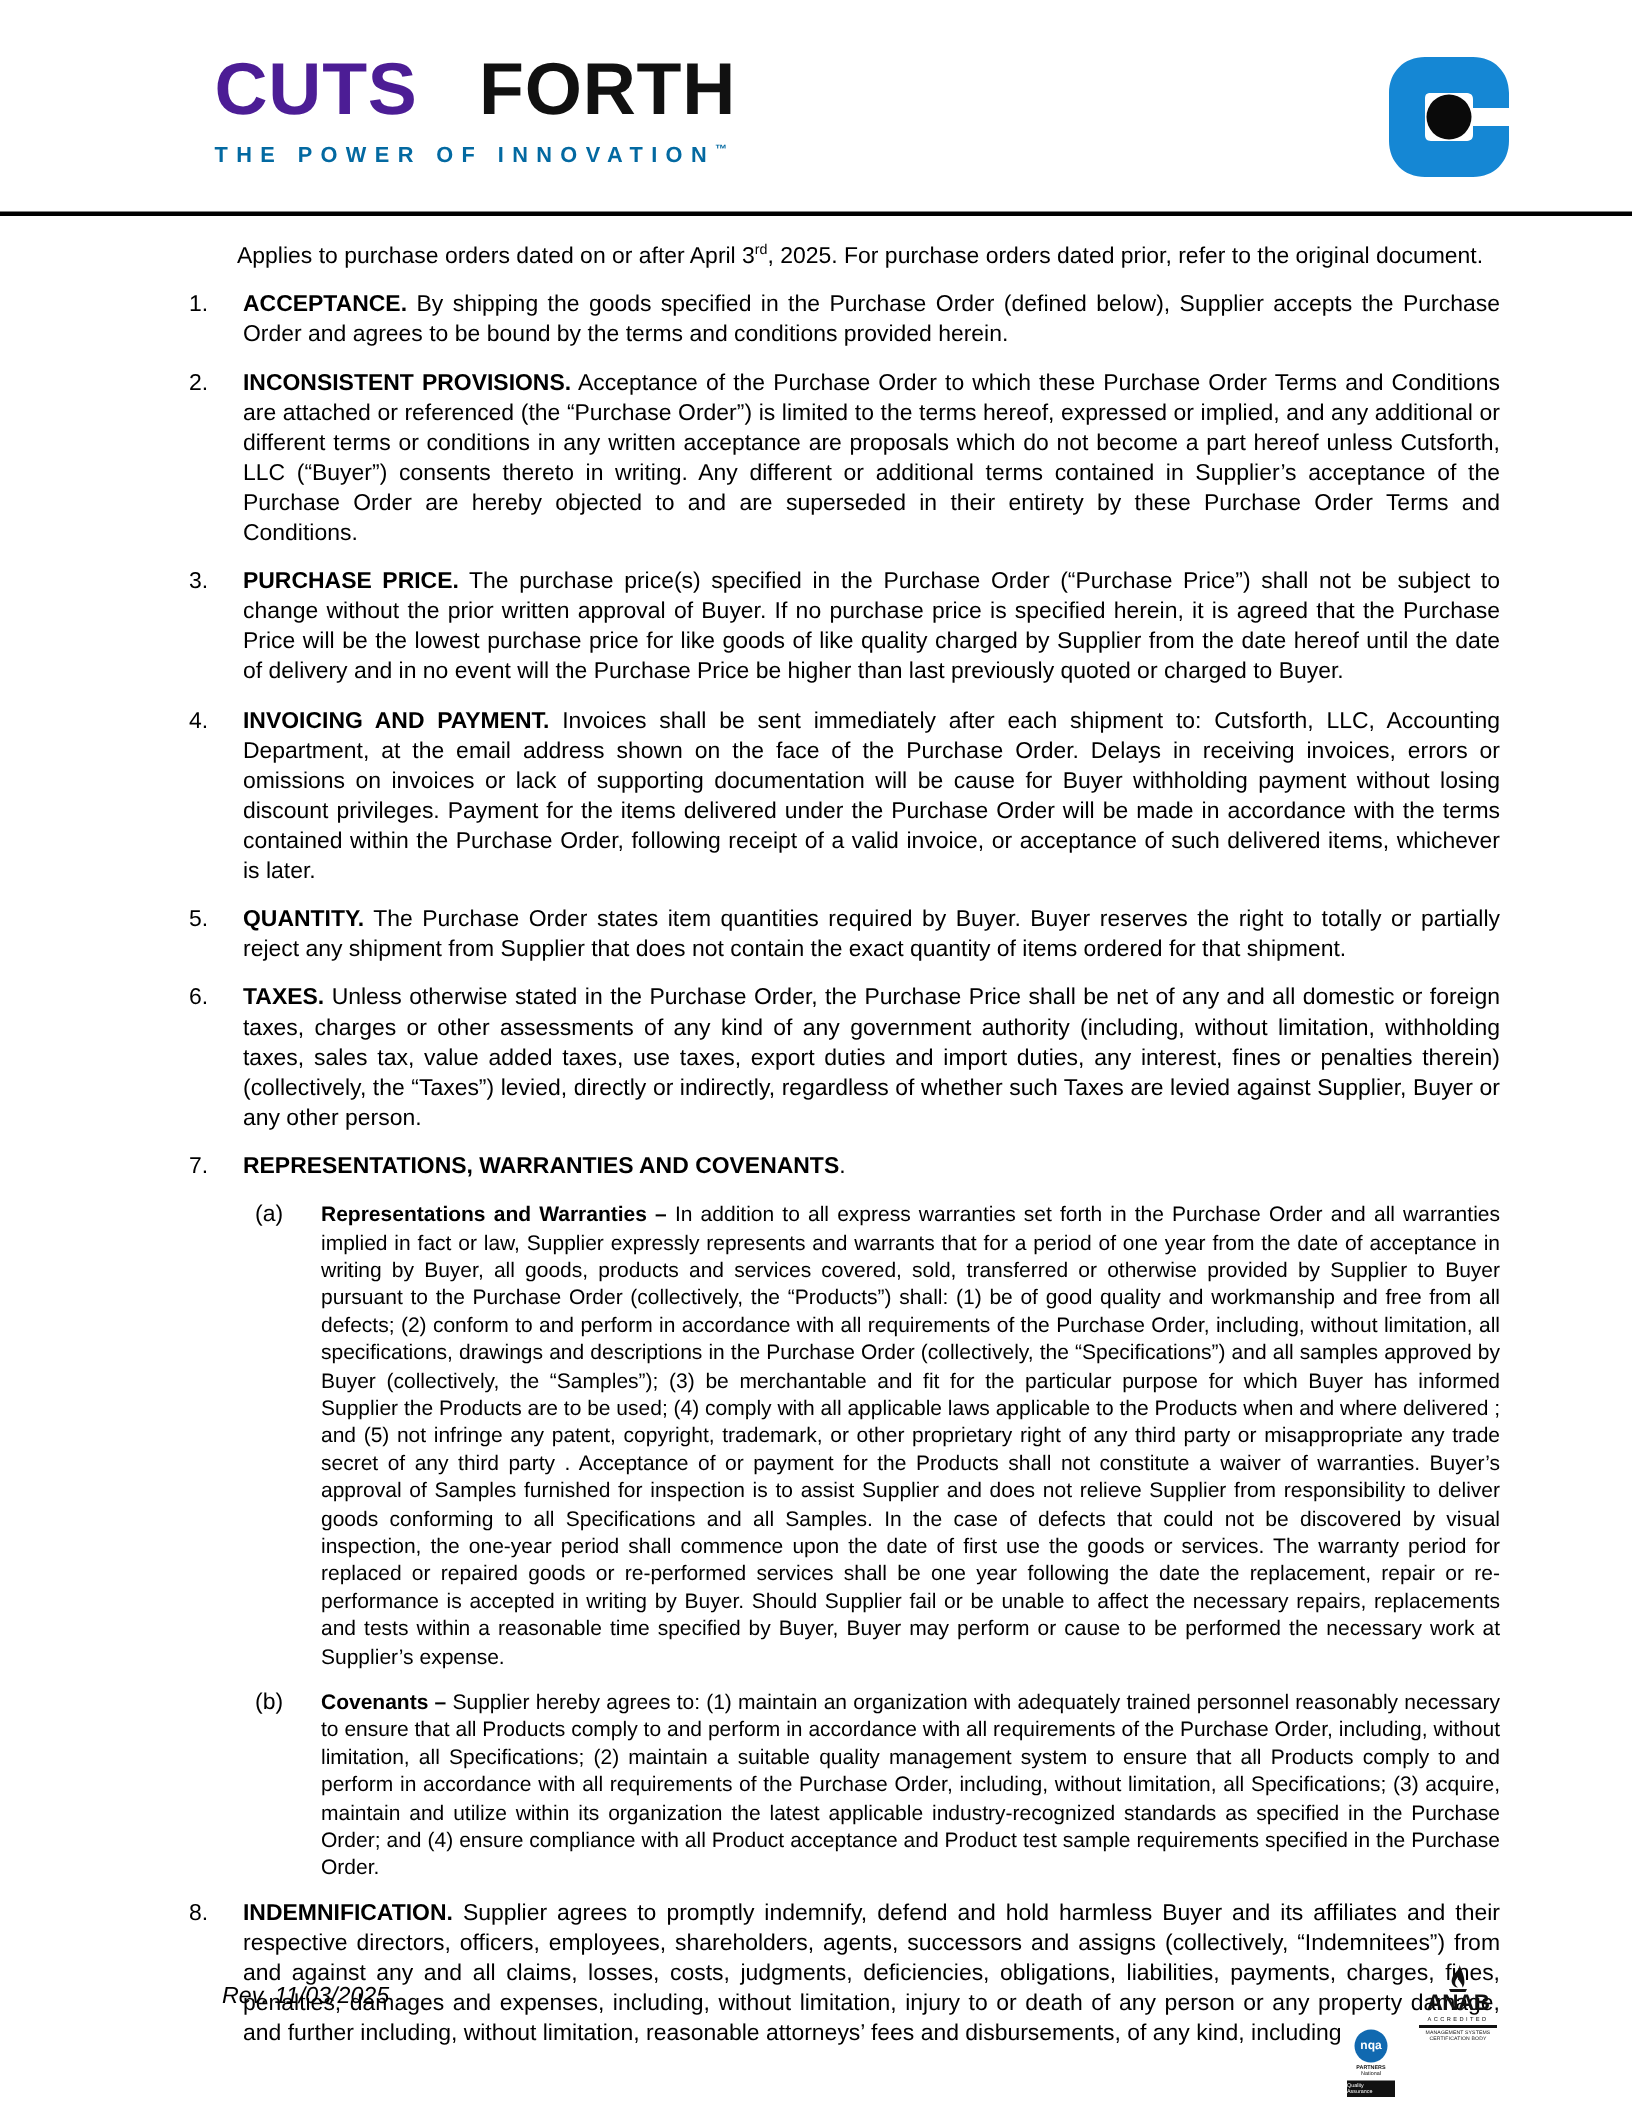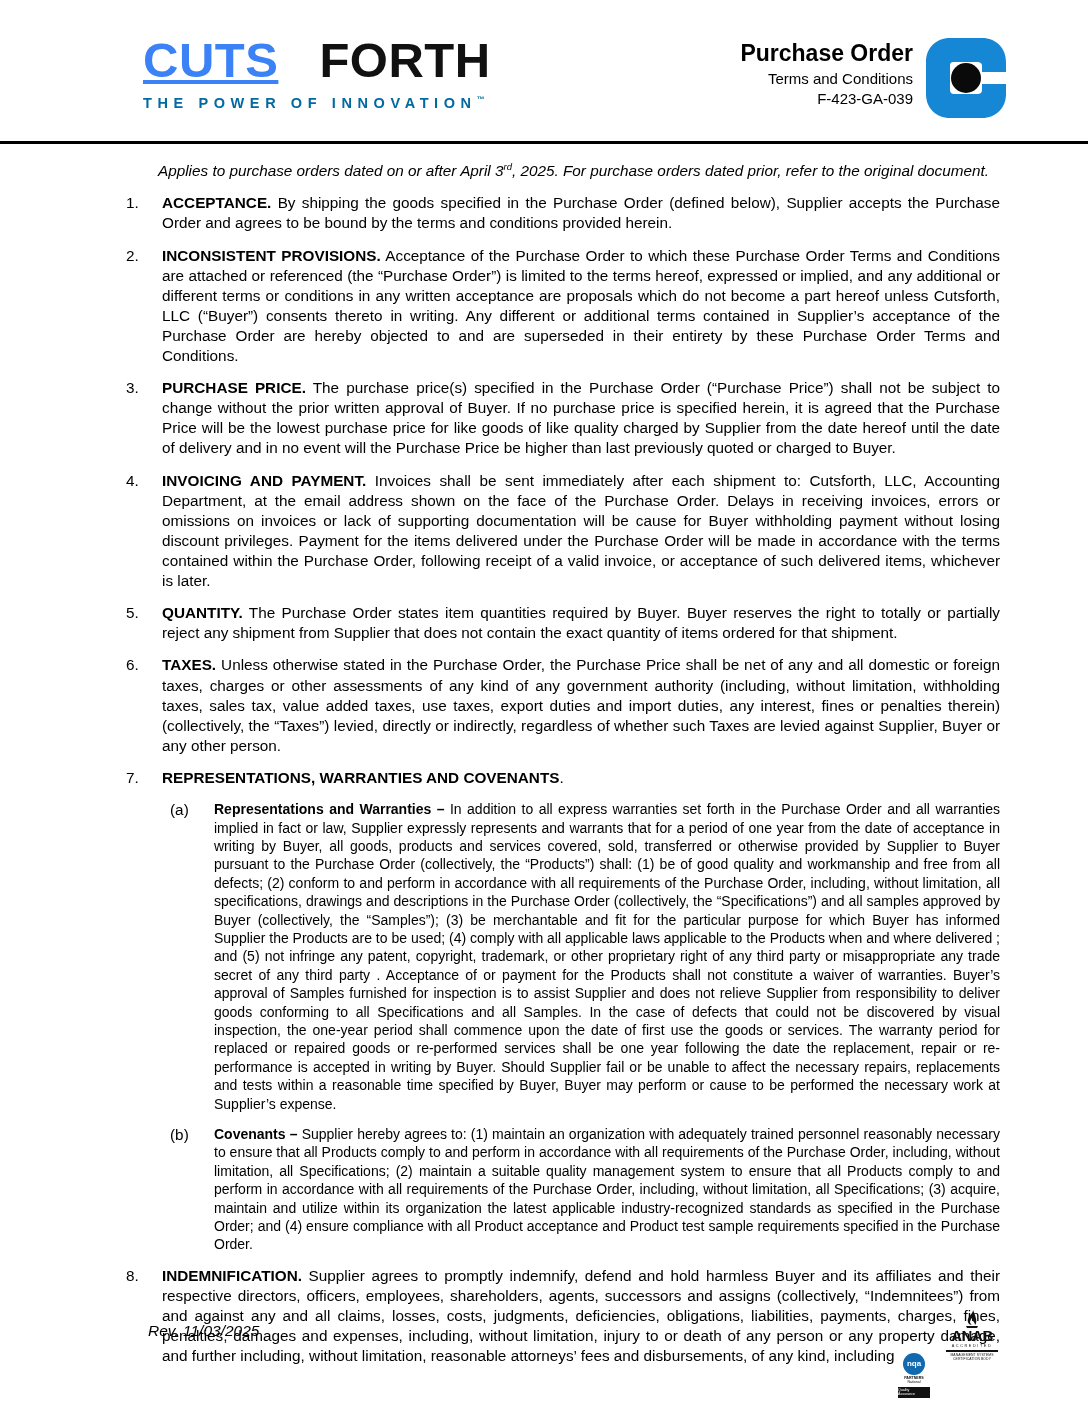--- a/index.html
+++ b/index.html
@@ -49,21 +49,21 @@
     width: 380px;
   }
   .wordmark {
     font-family: "Liberation Sans", sans-serif;
     font-weight: bold;
     font-size: 49px;
     letter-spacing: 0.5px;
     line-height: 1;
     white-space: nowrap;
   }
-  .wordmark .cuts { color: #3b82f6; text-decoration: underline; }
+  .wordmark .cuts { color: #4c1d95; }
   .wordmark .forth { color: #111111; margin-left: 41px; }
   .tagline {
     margin-top: 10px;
     font-size: 14.5px;
     font-weight: bold;
     letter-spacing: 5.6px;
     color: #0369a1;
     white-space: nowrap;
   }
   .tagline .tm {
@@ -109,21 +109,20 @@
   .logo-mark svg { display: block; }
 
   
   .content {
     position: relative;
     padding: 0 88px 0 120px;
     box-sizing: border-box;
     width: 1088px;
   }
   .intro {
-    font-style: italic;
     font-size: 15.3px;
     line-height: 1.32;
     text-align: justify;
     margin: 18px 0 0 38px;
     padding-right: 2px;
   }
   .intro sup { font-size: 9.5px; vertical-align: super; }
 
   ol.clauses {
     list-style: none;
@@ -297,25 +296,20 @@
 
     <div class="brand-block">
       <div class="wordmark">
         <span class="cuts">CUTS</span><span class="forth">FORTH</span>
       </div>
       <div class="tagline">
         <span>THE POWER OF INNOVATION</span><span class="tm">™</span>
       </div>
     </div>
 
-    <div class="doc-title-block">
-      <div class="doc-title">Purchase Order</div>
-      <div class="doc-sub">Terms and Conditions</div>
-      <div class="doc-code">F-423-GA-039</div>
-    </div>
 
     <div class="logo-mark">
       <svg width="92" height="92" viewBox="0 0 92 92" aria-hidden="true">
         <path d="M62 6 H30 C16 6 6 16 6 30 V62 C6 76 16 86 30 86 H62 C76 86 86 76 86 62 V52 H62 V58 C62 61 60 62 57 62 H34 C31 62 30 60 30 58 V34 C30 31 31 30 34 30 H57 C60 30 62 31 62 34 V40 H86 V30 C86 16 76 6 62 6 Z" fill="#1587D4"></path>
         <circle cx="46" cy="46" r="15" fill="#0a0a0a"></circle>
       </svg>
     </div>
 
     <div class="header-rule"></div>
   </div>

